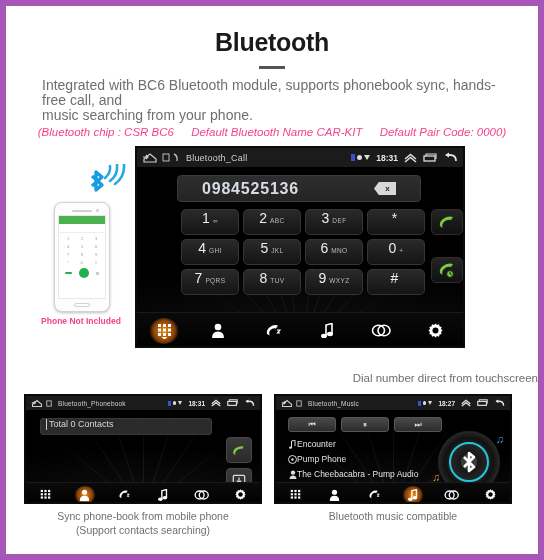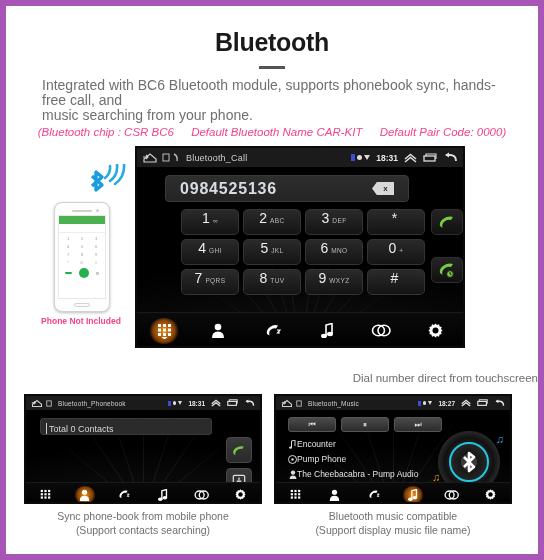--- a/index.html
+++ b/index.html
@@ -64,24 +64,24 @@
 
   .screen {
     position: relative; height: 180px;
     background: radial-gradient(ellipse 320px 120px at 50% 118%, #2a2a2a 0%, #0b0b0b 55%, #000 100%);
   }
   .rays { position:absolute; left:0; right:0; bottom:0; height:90px; overflow:hidden; opacity:.5; }
   .rays i { position:absolute; bottom:-6px; left:50%; width:1px; height:120px; background:linear-gradient(to top,#3a3a3a,transparent); transform-origin: bottom center; }
 
   
   .numbar {
-    position: absolute; left: 28px; top: 7px; width: 244px; height: 27px;
+    position: absolute; left: 40px; top: 7px; width: 244px; height: 27px;
     background: linear-gradient(#2e2e2e,#242424);
     border-radius: 4px; border: 1px solid #3a3a3a;
-    display: flex; align-items: center; padding: 0 14px;
+    display: flex; align-items: center; padding: 0 24px;
   }
   .numtxt { color: #d8dce3; font-size: 16px; font-weight: bold; letter-spacing: .8px; }
   .backspace {
     margin-left: auto; width: 22px; height: 13px; background: #d8d8d8;
     clip-path: polygon(22% 0, 100% 0, 100% 100%, 22% 100%, 0 50%);
     display:flex;align-items:center;justify-content:center;
     color:#2b2b2b; font-size: 8px; font-weight: bold; padding-left:5px;
   }
 
   
@@ -162,21 +162,21 @@
   .dev .dot.t { border-left-width:2px;border-right-width:2px;border-top-width:4px;}
   .dev-screen { position:relative; height:95px;
     background: radial-gradient(ellipse 230px 80px at 50% 120%, #242424 0%, #0a0a0a 55%, #000 100%); }
   .dev .navbar { height: 24px; }
   .dev .navitem { width:22px;height:18px;}
   .dev .navitem.active::before { width:22px;height:18px;}
 
   .searchbar {
     position:absolute; left:14px; top:7px; width:172px; height:17px;
     background:#2b2b2b; border:1px solid #3a3a3a; border-radius:3px;
-    display:flex; align-items:flex-end; padding:0 5px;
+    display:flex; align-items:flex-start; padding:0 5px;
     color:#d6d6d6; font-size:9px;
   }
   .caret { width:1px;height:11px;background:#cfcfcf;margin-right:2px;}
   .pb-btns { position:absolute; right:8px; top:26px; }
   .pb-btn { width:26px;height:26px;border-radius:4px;background:linear-gradient(#3a3a3a,#2a2a2a);border:1px solid #474747;
             display:flex;align-items:center;justify-content:center;margin-bottom:5px;}
 
   
   .transport { position:absolute; left:12px; top:6px; display:flex; gap:5px; }
   .tbtn { width:48px;height:15px;border-radius:3px;background:linear-gradient(#4a4a4a,#2c2c2c);border:1px solid #565656;
@@ -696,17 +696,16 @@
               <svg class="glyph" width="11" height="11" viewBox="0 0 15 15">
                 <path d="M7.5 0.5 L9 2 L11 1.3 L11.6 3.4 L13.7 4 L13 6 L14.5 7.5 L13 9 L13.7 11 L11.6 11.6 L11 13.7 L9 13 L7.5 14.5 L6 13 L4 13.7 L3.4 11.6 L1.3 11 L2 9 L0.5 7.5 L2 6 L1.3 4 L3.4 3.4 L4 1.3 L6 2 Z" fill="#fff"></path>
                 <circle cx="7.5" cy="7.5" r="3" fill="#000"></circle>
               </svg>
             </div>
           </div>
         </div>
       </div>
       <div class="cap">
         <div>Bluetooth music compatible</div>
-        <div>(Support display music file name)</div>
       </div>
     </div>
   </div>
 </div>
 
 </body></html>

